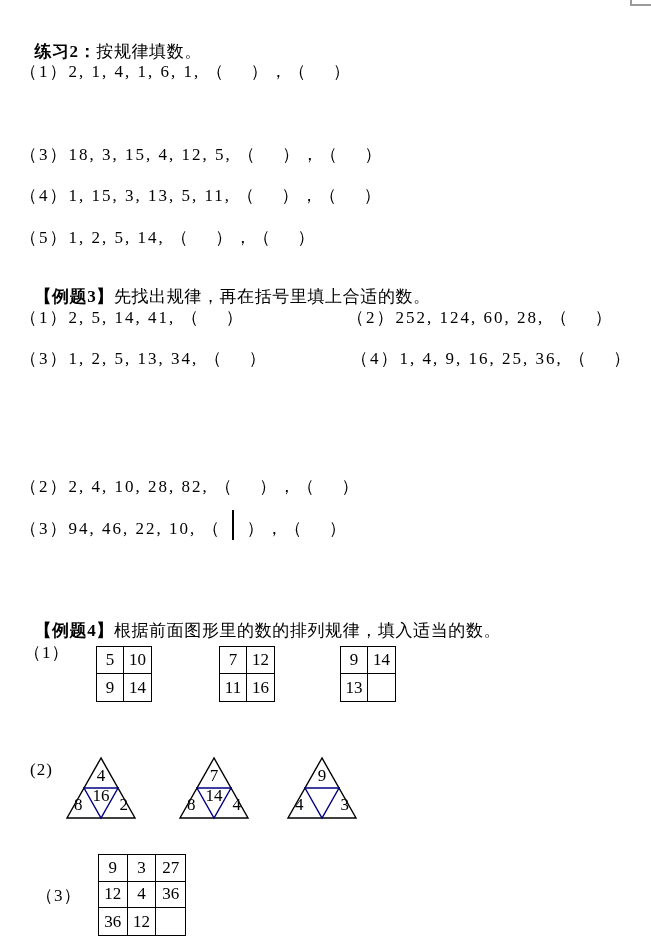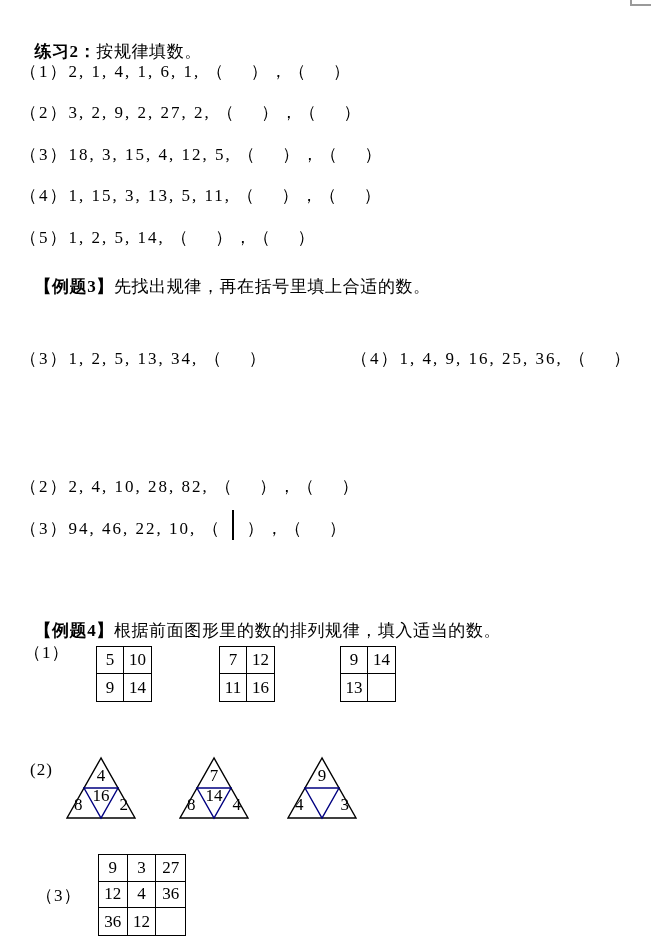--- a/index.html
+++ b/index.html
@@ -42,28 +42,29 @@
 <body>
 
 <div class="page">
 
   <div class="corner"></div>
 
   <div class="line heading" style="left:15px;top:19px">
     <span class="b">练习2：</span><span>按规律填数。</span>
   </div>
   <div class="line" style="left:20px;top:61px">（1）2, 1, 4, 1, 6, 1, （　 ），（　 ）</div>
-  <div class="line" style="left:20px;top:102px">（2）3, 2, 9, 2, 27, 2, （　 ），（　 ）</div>
   <div class="line" style="left:20px;top:144px">（3）18, 3, 15, 4, 12, 5, （　 ），（　 ）</div>
   <div class="line" style="left:20px;top:185px">（4）1, 15, 3, 13, 5, 11, （　 ），（　 ）</div>
   <div class="line" style="left:20px;top:227px">（5）1, 2, 5, 14, （　 ），（　 ）</div>
 
-  <div class="line heading" style="left:15px;top:254px">
+  <div class="line heading" style="left:15px;top:264px">
     <span class="b">【例题3】</span><span>先找出规律，再在括号里填上合适的数。</span>
   </div>
+  <div class="line" style="left:20px;top:307px">（1）2, 5, 14, 41, （　 ）</div>
+  <div class="line" style="left:347px;top:307px">（2）252, 124, 60, 28, （　 ）</div>
   <div class="line" style="left:20px;top:348px">（3）1, 2, 5, 13, 34, （　 ）</div>
   <div class="line" style="left:351px;top:348px">（4）1, 4, 9, 16, 25, 36, （　 ）</div>
 
   <div class="line" style="left:20px;top:476px">（2）2, 4, 10, 28, 82, （　 ），（　 ）</div>
   <div class="line" style="left:20px;top:518px">（3）94, 46, 22, 10, （　 ），（　 ）</div>
 
   <div class="caret" style="left:232px;top:510px"></div>
 
   <div class="line heading" style="left:15px;top:598px">
     <span class="b">【例题4】</span><span>根据前面图形里的数的排列规律，填入适当的数。</span>

